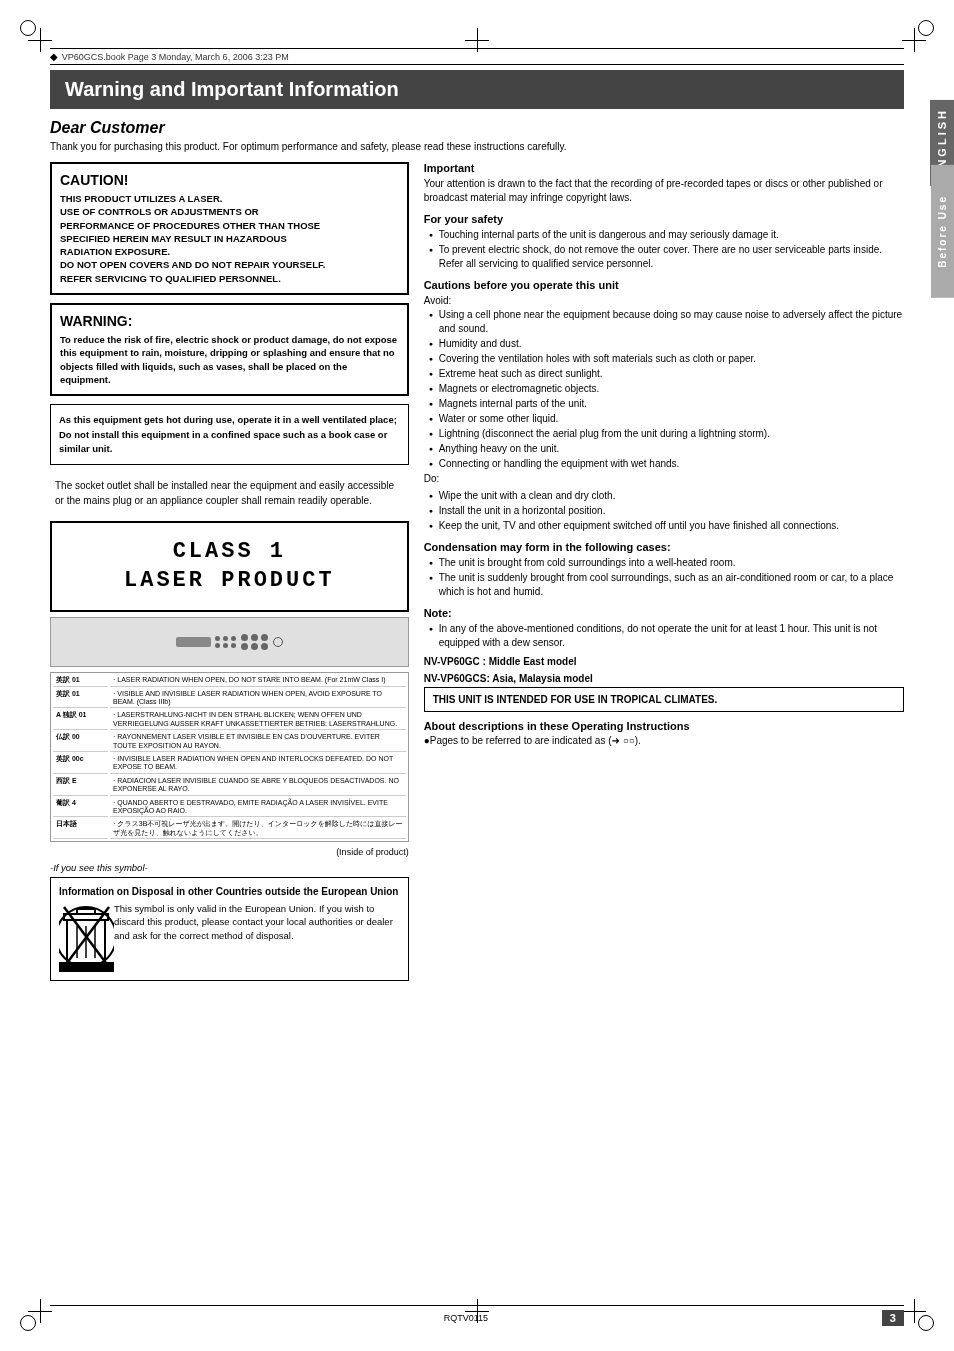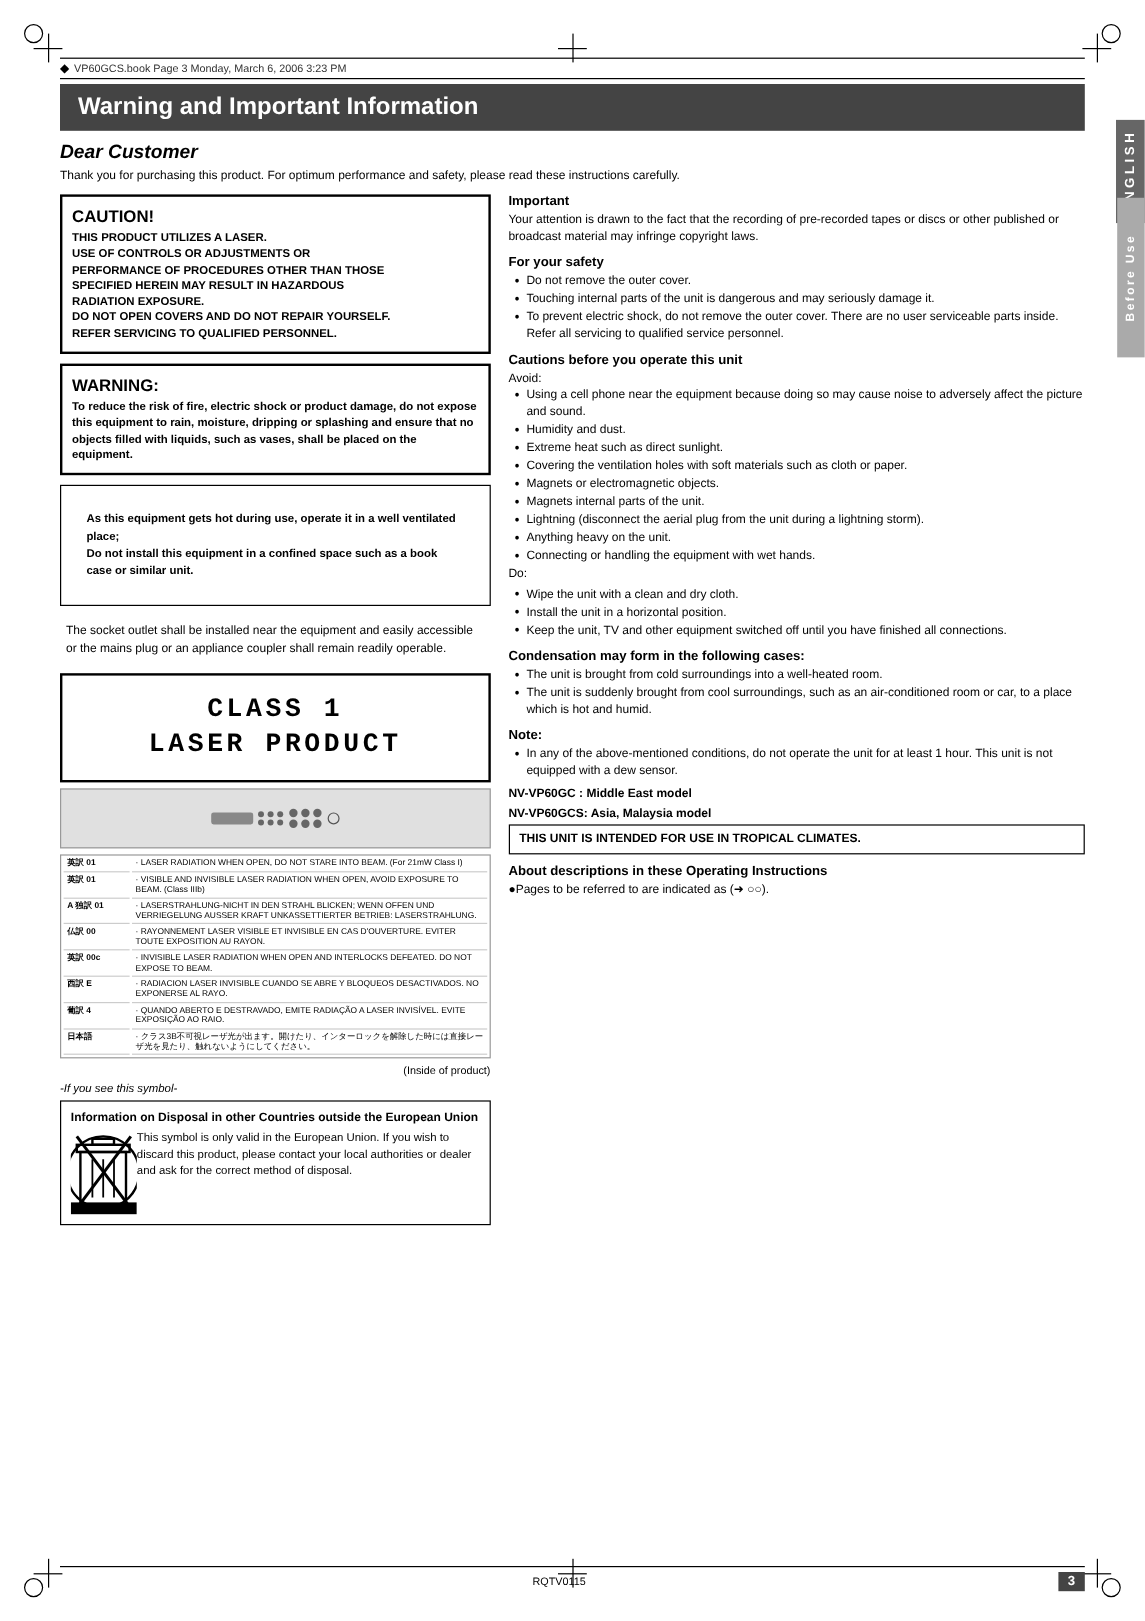--- a/index.html
+++ b/index.html
@@ -111,21 +111,21 @@
     }
     .warning-text {
       font-size: 9.5px;
       font-weight: bold;
       line-height: 1.4;
     }
 
     
     .socket-notice {
       border: 1px solid #000;
-      padding: 21px;
+      padding: 8px;
       margin-bottom: 8px;
       font-size: 9.5px;
       font-weight: bold;
       line-height: 1.5;
     }
 
     
     .laser-box {
       border: 2px solid #000;
       padding: 15px 20px;
@@ -541,34 +541,34 @@
 
     </div>
 
     <div class="right-col">
 
       <div class="section-title">Important</div>
       <div class="plain-text">Your attention is drawn to the fact that the recording of pre-recorded tapes or discs or other published or broadcast material may infringe copyright laws.</div>
 
       <div class="section-title">For your safety</div>
       <ul class="bullet-list">
-        <li>Do not remove the outer cover.</li>
         <li>Touching internal parts of the unit is dangerous and may seriously damage it.</li>
         <li>To prevent electric shock, do not remove the outer cover. There are no user serviceable parts inside. Refer all servicing to qualified service personnel.</li>
       </ul>
 
       <div class="section-title">Cautions before you operate this unit</div>
       <div class="plain-text">Avoid:</div>
       <ul class="bullet-list">
         <li>Using a cell phone near the equipment because doing so may cause noise to adversely affect the picture and sound.</li>
         <li>Humidity and dust.</li>
+        <li>Covering the ventilation holes with soft materials such as cloth or paper.</li>
         <li>Extreme heat such as direct sunlight.</li>
-        <li>Covering the ventilation holes with soft materials such as cloth or paper.</li>
         <li>Magnets or electromagnetic objects.</li>
         <li>Magnets internal parts of the unit.</li>
+        <li>Water or some other liquid.</li>
         <li>Lightning (disconnect the aerial plug from the unit during a lightning storm).</li>
         <li>Anything heavy on the unit.</li>
         <li>Connecting or handling the equipment with wet hands.</li>
       </ul>
       <div class="plain-text">Do:</div>
       <ul class="do-list">
         <li>Wipe the unit with a clean and dry cloth.</li>
         <li>Install the unit in a horizontal position.</li>
         <li>Keep the unit, TV and other equipment switched off until you have finished all connections.</li>
       </ul>

